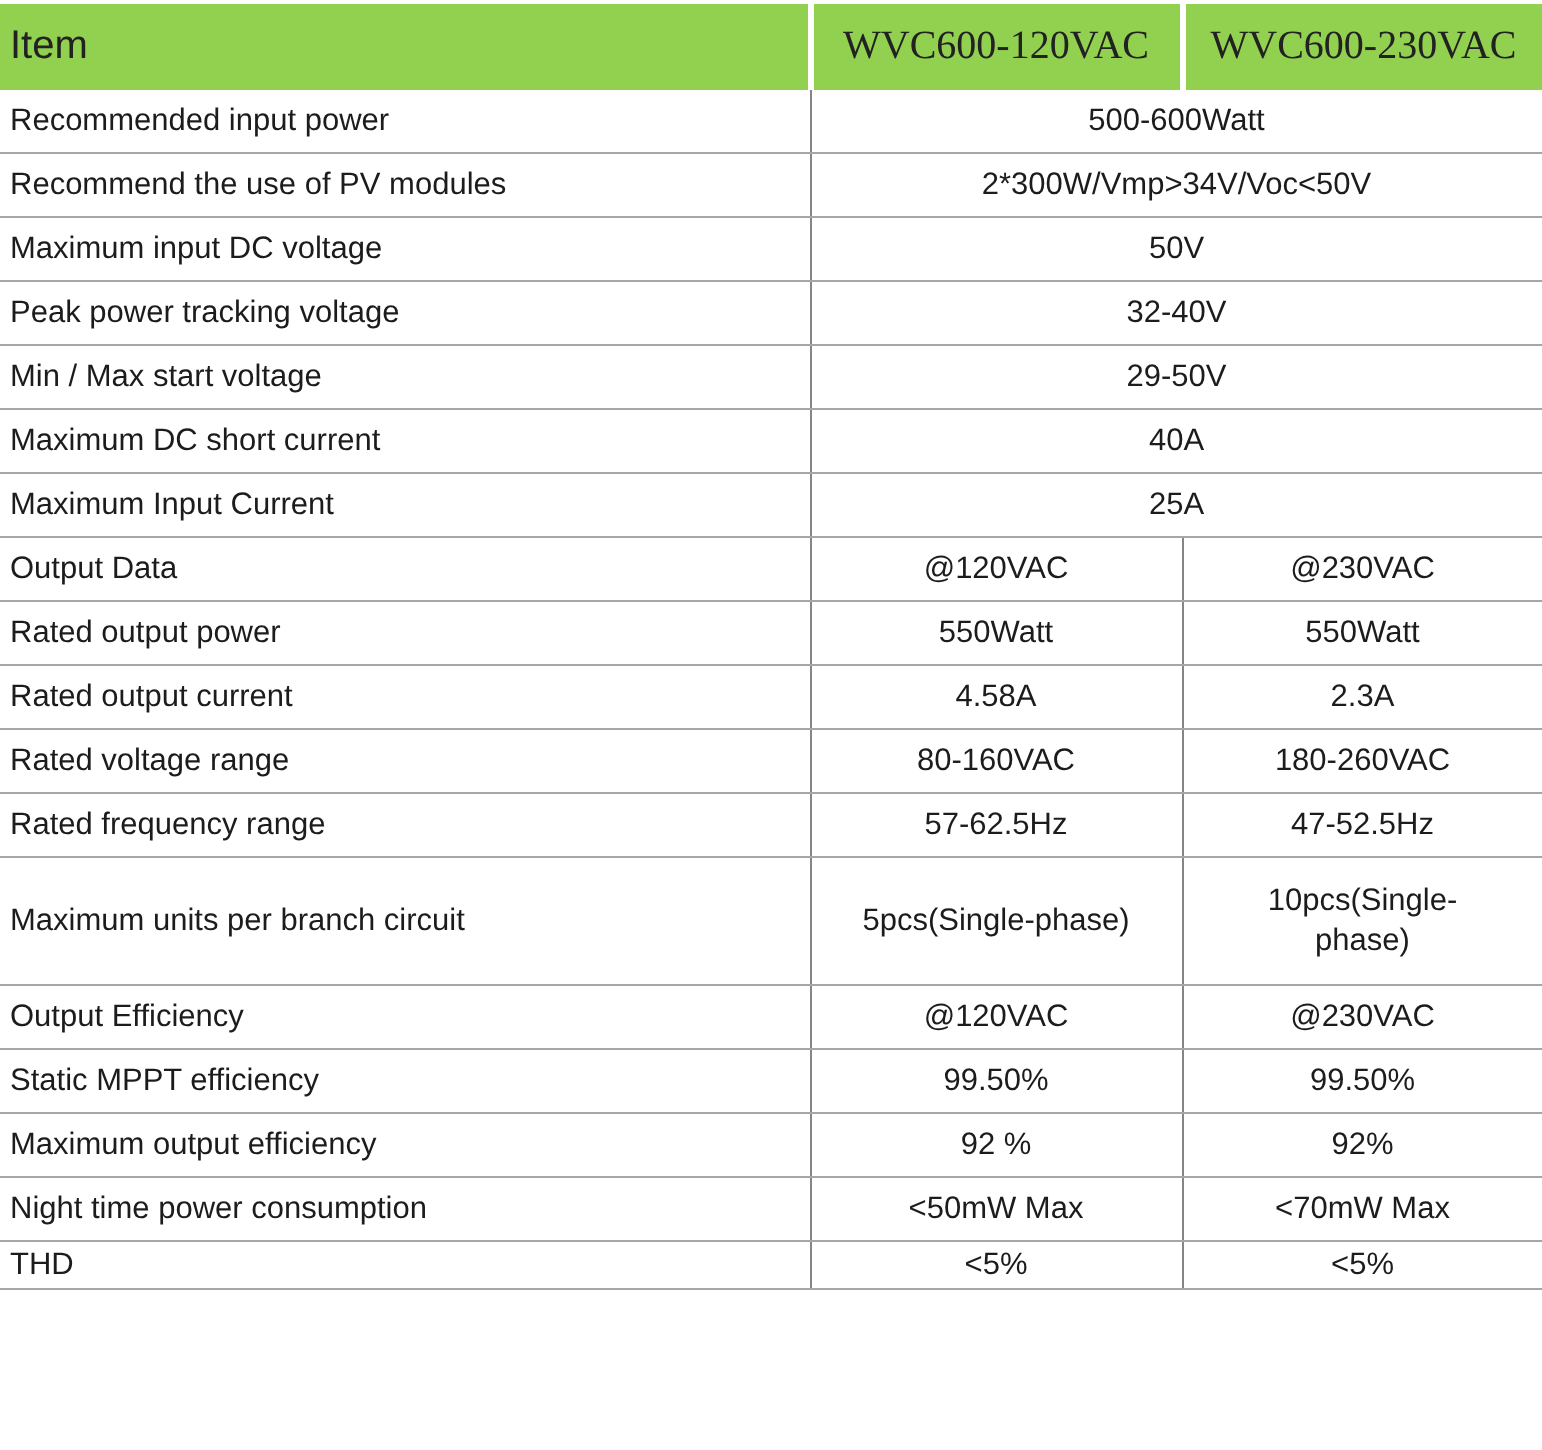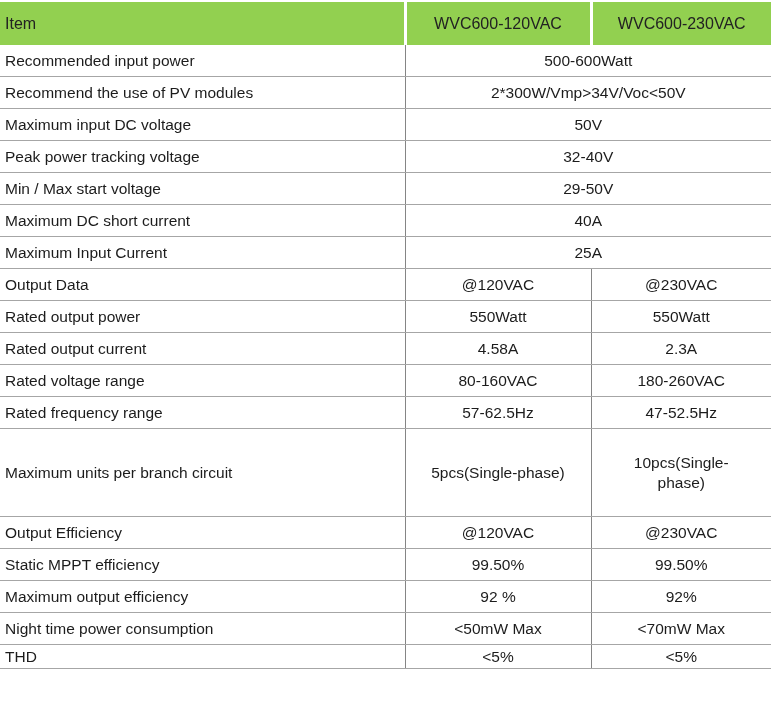--- a/index.html
+++ b/index.html
@@ -34,40 +34,40 @@
   }
   th:first-child, td:first-child { border-left: none; }
   th:last-child,  td:last-child  { border-right: none; }
 
   thead th {
     background: var(--header-green);
     height: 41px;
     border-top: none;
     border-bottom-style: hidden; 
     font-weight: normal;
-    font-size: 16px;
+    font-size: 20px;
     text-align: center;
     color: #222222;
   }
-  thead th + th { border-left: 3px solid #ffffff; }
+  thead th + th { border-left: 3px solid #ffffff; font-family: Liberation Serif, serif; }
   thead th.h-item { text-align: left; padding-left: 5px; }
 
   tbody td {
     height: 29px;
     font-size: 15.5px;
     text-align: center;
     padding: 1px 2px;
     line-height: 1.25;
   }
   tbody td.lbl {
     text-align: left;
     padding-left: 5px;
   }
   tr.tall td { height: 55px; }
-  tr.tall td.wrap-230 { padding: 16px 26px; } 
+  tr.tall td.wrap-230 { padding: 4px 26px; } 
   tr.short td { height: 21px; }
 </style>
 </head>
 <body>
 
 <table class="spec">
   <colgroup>
     <col class="c-item">
     <col class="c-120">
     <col class="c-230">

